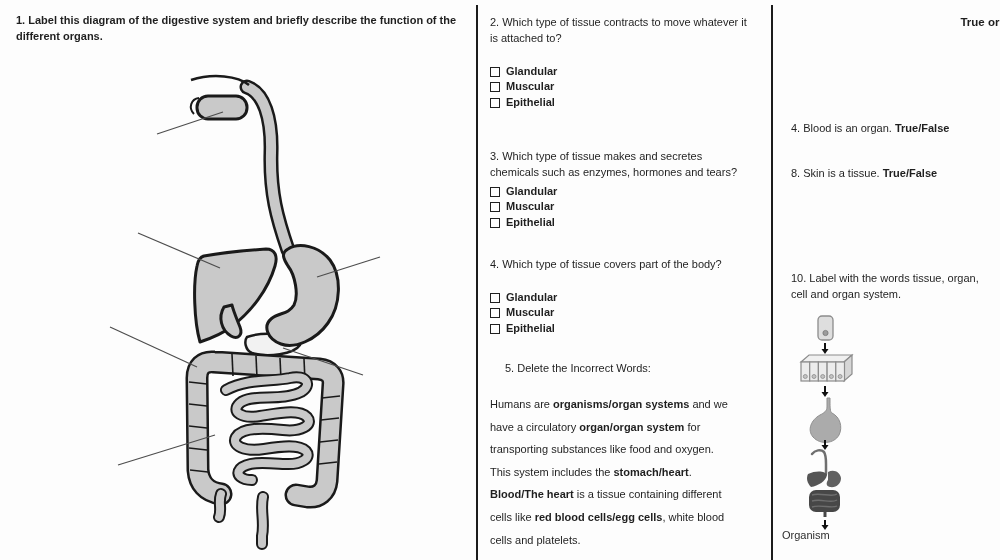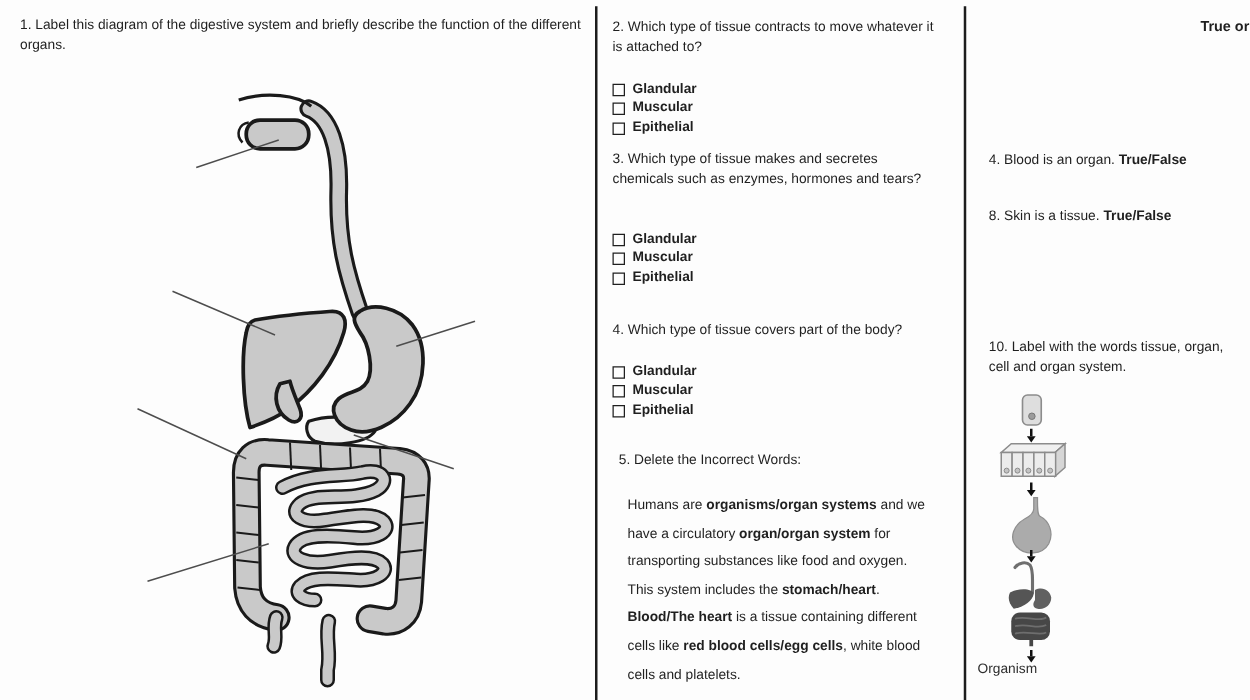--- a/index.html
+++ b/index.html
@@ -4,27 +4,27 @@
 <style>
   html,body{margin:0;padding:0;background:#e9e9e9;}
   .page{
     position:relative;width:1000px;height:560px;background:#fdfdfd;
     font-family:"Liberation Sans",sans-serif;color:#1f1f1f;overflow:hidden;
   }
   .divider{position:absolute;top:5px;bottom:0;width:2px;background:#1c1c1c;}
   .d1{left:476px;}
   .d2{left:771px;}
   .txt{position:absolute;font-size:11px;line-height:16px;}
-  .q1{left:16px;top:12px;width:452px;}
+  .q1{left:16px;top:12px;width:452px;font-weight:bold;}
   .mq{left:490px;width:262px;font-size:11px;line-height:15.5px;position:absolute;}
   .checklist{position:absolute;left:490px;font-size:11px;}
   .checklist .item{height:15.5px;display:flex;align-items:flex-end;font-weight:bold;}
   .cb{width:8px;height:8px;border:1.6px solid #1f1f1f;margin-right:6px;display:inline-block;flex:0 0 auto;background:#fdfdfd;}
-  .q5h{left:480px;top:362px;position:absolute;font-size:11px;padding-left:15px;}
-  .para{left:502px;top:393px;width:243px;position:absolute;font-size:11px;line-height:22.6px;}
+  .q5h{left:490px;top:362px;position:absolute;font-size:11px;padding-left:15px;}
+  .para{left:490px;top:393px;width:243px;position:absolute;font-size:11px;line-height:22.6px;}
   .para b{font-weight:bold;}
   .tf-heading{position:absolute;left:804px;top:16px;width:228px;text-align:right;font-weight:bold;font-size:11.5px;}
   .rq{position:absolute;left:791px;width:196px;font-size:11px;line-height:15.5px;}
   .organism-label{position:absolute;left:782px;top:529px;width:92px;text-align:left;font-size:11px;color:#2e2e2e;}
   svg{position:absolute;}
   .outline{fill:none;stroke:#1a1a1a;}
   .organ{fill:#c9c9c9;stroke:#1a1a1a;stroke-width:3;stroke-linejoin:round;}
   [data-name^="label-line-"]{stroke:#4d4d4d;stroke-width:1.2;}
   .haustra{stroke:#1a1a1a;stroke-width:1.6;}
   .arrow-line{stroke:#101010;stroke-width:2;}
@@ -104,21 +104,21 @@
     <div class="item" data-name="option-row">
       <span class="cb" data-name="checkbox-icon"></span>
       <span data-name="option-label">Muscular</span>
     </div>
     <div class="item" data-name="option-row">
       <span class="cb" data-name="checkbox-icon"></span>
       <span data-name="option-label">Epithelial</span>
     </div>
   </div>
 
-  <div class="mq" style="top:120px" data-name="question-3">3. Which type of tissue makes and secretes chemicals such as enzymes, hormones and tears?</div>
+  <div class="mq" style="top:149px" data-name="question-3">3. Which type of tissue makes and secretes chemicals such as enzymes, hormones and tears?</div>
   <div class="checklist" style="top:181px" data-name="question-3-options">
     <div class="item" data-name="option-row">
       <span class="cb" data-name="checkbox-icon"></span>
       <span data-name="option-label">Glandular</span>
     </div>
     <div class="item" data-name="option-row">
       <span class="cb" data-name="checkbox-icon"></span>
       <span data-name="option-label">Muscular</span>
     </div>
     <div class="item" data-name="option-row">

